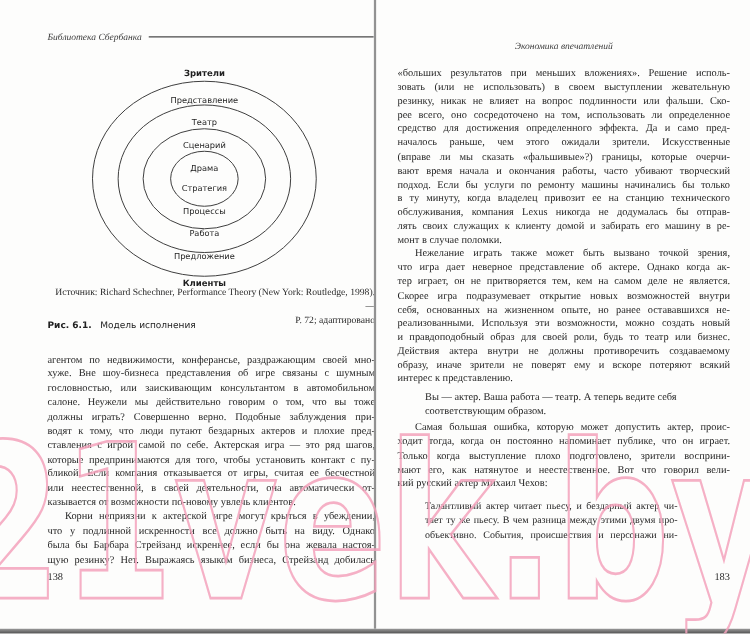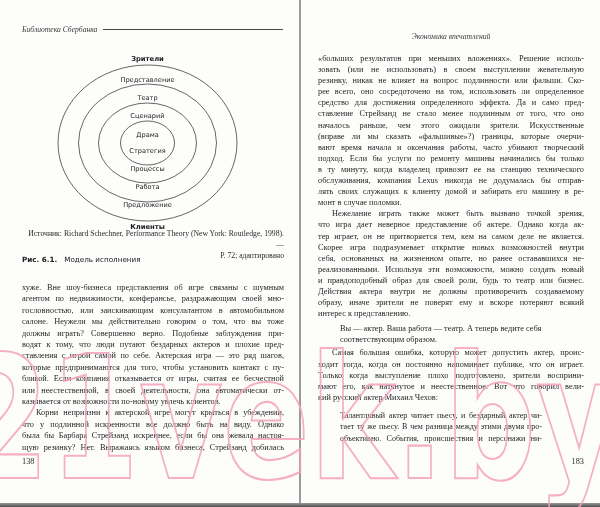--- a/index.html
+++ b/index.html
@@ -1,20 +1,20 @@
 <!DOCTYPE html>
 <html><head>
 <meta charset="utf-8">
 <style>
   * { margin:0; padding:0; box-sizing:border-box; }
   html,body { width:600px; height:507px; }
   body { background:#e9e9e9; font-family:"Liberation Serif", serif; }
   .spread { position:relative; width:600px; height:507px; background:#fdfdfc; overflow:hidden; }
   .page { position:absolute; top:0; height:503px; }
-  .page-left  { left:0;   width:300px; }
+  .page-left  { left:16px;   width:300px; }
   .page-right { left:300px; width:300px; }
 
   .gutter { position:absolute; left:299px; top:0; width:2px; height:503px;
             background:linear-gradient(to right,#c9c9c9,#6f6f6f 50%,#c4c4c4); }
   .bottom-edge { position:absolute; left:0; bottom:0; width:600px; height:4px;
                  background:linear-gradient(to bottom,#9a9a9a,#4e4e4e); }
 
   .runhead { position:absolute; top:25px; display:flex; align-items:center; gap:6px;
              font-style:italic; font-size:7.6px; color:#3a3a3a; white-space:nowrap; }
   .runhead-left  { left:22px; right:17px; }
@@ -82,22 +82,22 @@
       <div>Источник: Richard Schechner, Performance Theory (New York: Routledge, 1998). —</div>
       <div>P. 72; адаптировано</div>
     </div>
 
     <div class="caption">
       <span class="cap-label">Рис. 6.1.</span><span>Модель исполнения</span>
     </div>
 
     <div class="textcol">
       <div>
+          <div class="tline">агентом по недвижимости, конферансье, раздражающим своей мно-</div>
           <div class="tline">хуже. Вне шоу-бизнеса представления об игре связаны с шумным</div>
-          <div class="tline">агентом по недвижимости, конферансье, раздражающим своей мно-</div>
           <div class="tline">гословностью, или заискивающим консультантом в автомобильном</div>
           <div class="tline">салоне. Неужели мы действительно говорим о том, что вы тоже</div>
           <div class="tline">должны играть? Совершенно верно. Подобные заблуждения при-</div>
           <div class="tline">водят к тому, что люди путают бездарных актеров и плохие пред-</div>
           <div class="tline">ставления с игрой самой по себе. Актерская игра — это ряд шагов,</div>
           <div class="tline">которые предпринимаются для того, чтобы установить контакт с пу-</div>
           <div class="tline">бликой. Если компания отказывается от игры, считая ее бесчестной</div>
           <div class="tline">или неестественной, в своей деятельности, она автоматически от-</div>
           <div class="tline last">казывается от возможности по-новому увлечь клиентов.</div>
         </div>
@@ -118,21 +118,20 @@
       <span>Экономика впечатлений</span>
     </div>
 
     <div class="textcol">
       <div>
           <div class="tline">«больших результатов при меньших вложениях». Решение исполь-</div>
           <div class="tline">зовать (или не использовать) в своем выступлении жевательную</div>
           <div class="tline">резинку, никак не влияет на вопрос подлинности или фальши. Ско-</div>
           <div class="tline">рее всего, оно сосредоточено на том, использовать ли определенное</div>
           <div class="tline">средство для достижения определенного эффекта. Да и само пред-</div>
-          <div class="tline">ставление Стрейзанд не стало менее подлинным от того, что оно</div>
           <div class="tline">началось раньше, чем этого ожидали зрители. Искусственные</div>
           <div class="tline">(вправе ли мы сказать «фальшивые»?) границы, которые очерчи-</div>
           <div class="tline">вают время начала и окончания работы, часто убивают творческий</div>
           <div class="tline">подход. Если бы услуги по ремонту машины начинались бы только</div>
           <div class="tline">в ту минуту, когда владелец привозит ее на станцию технического</div>
           <div class="tline">обслуживания, компания Lexus никогда не додумалась бы отправ-</div>
           <div class="tline">лять своих служащих к клиенту домой и забирать его машину в ре-</div>
           <div class="tline last">монт в случае поломки.</div>
         </div>
       <div>

